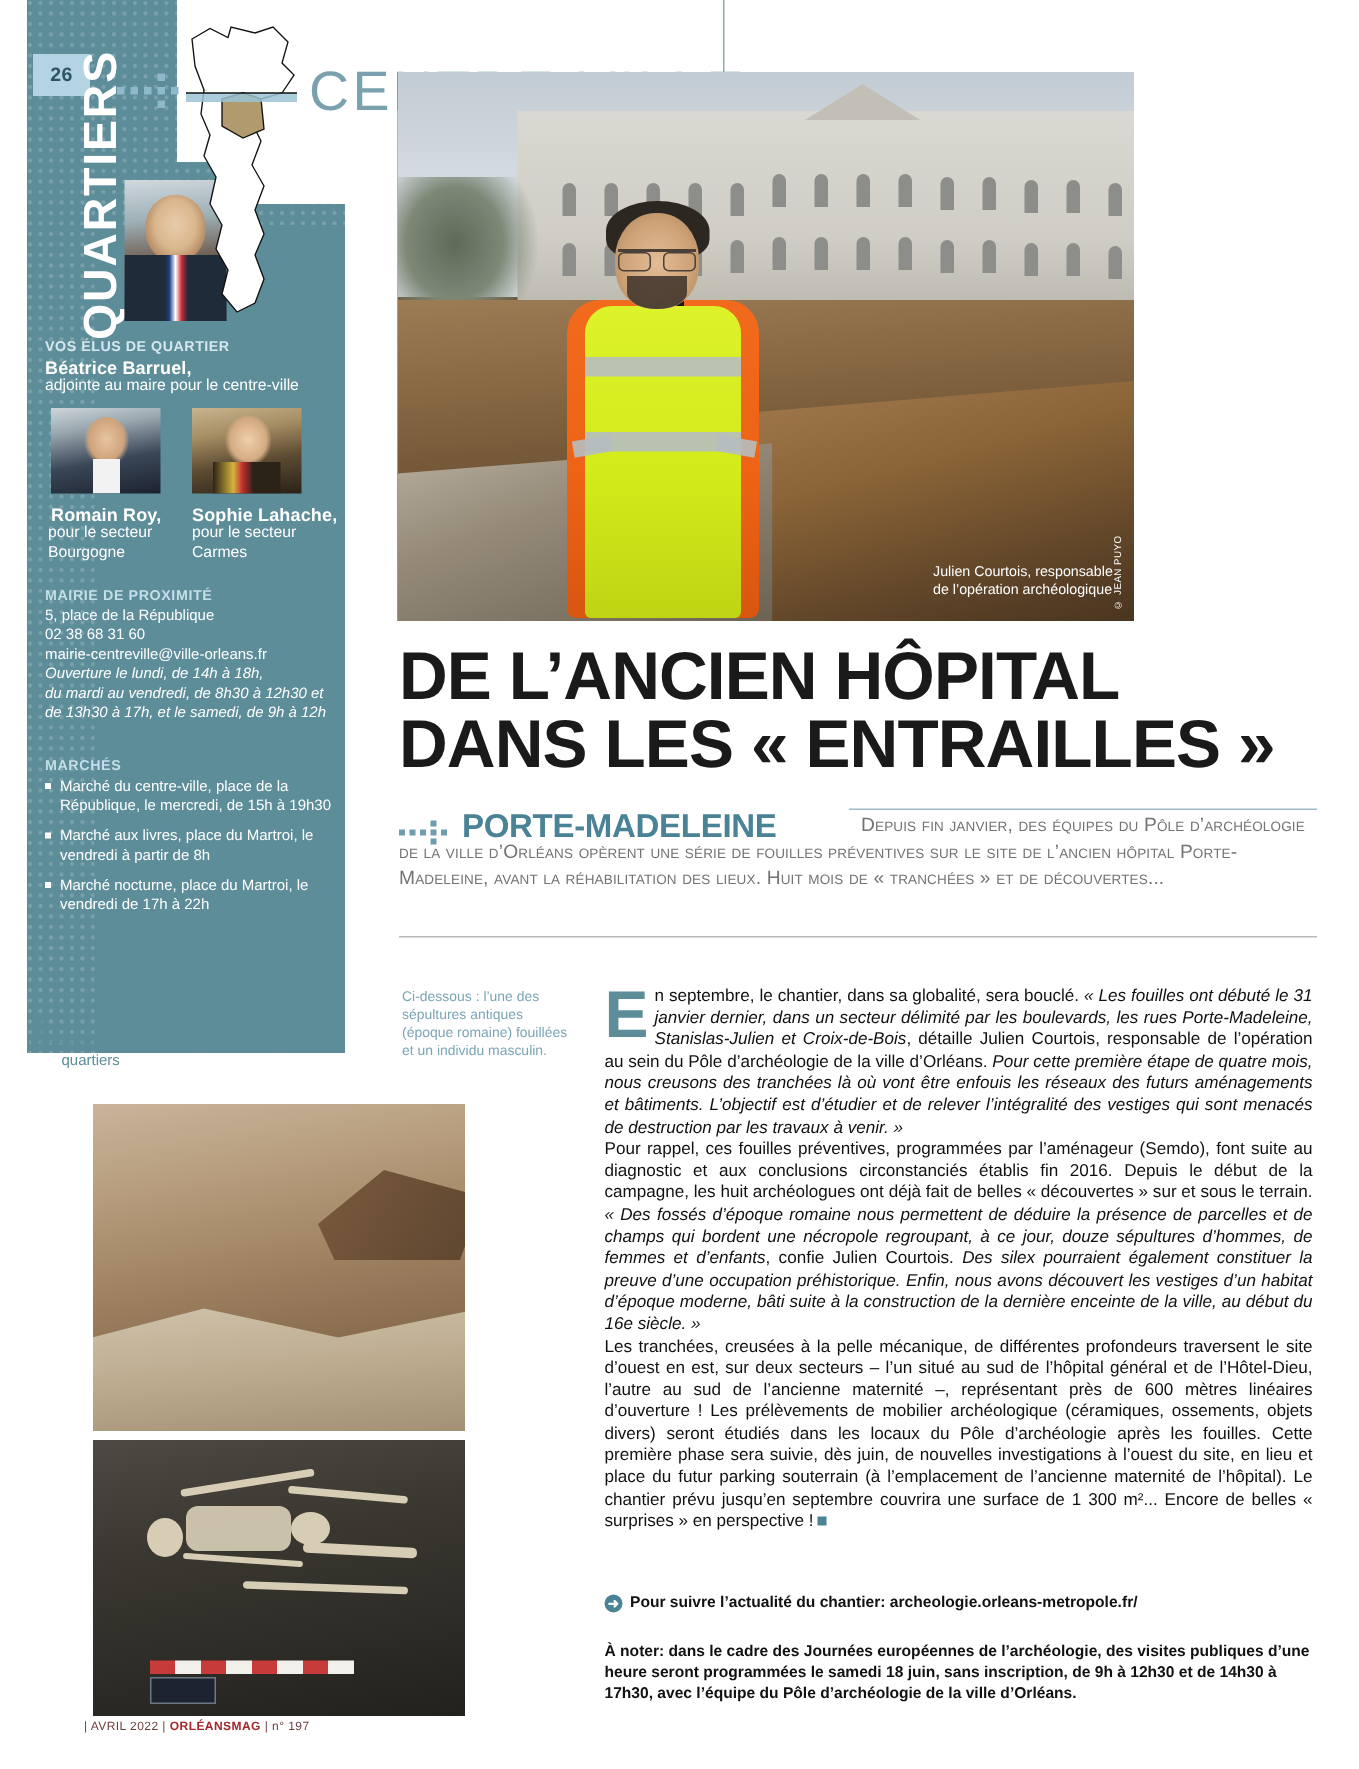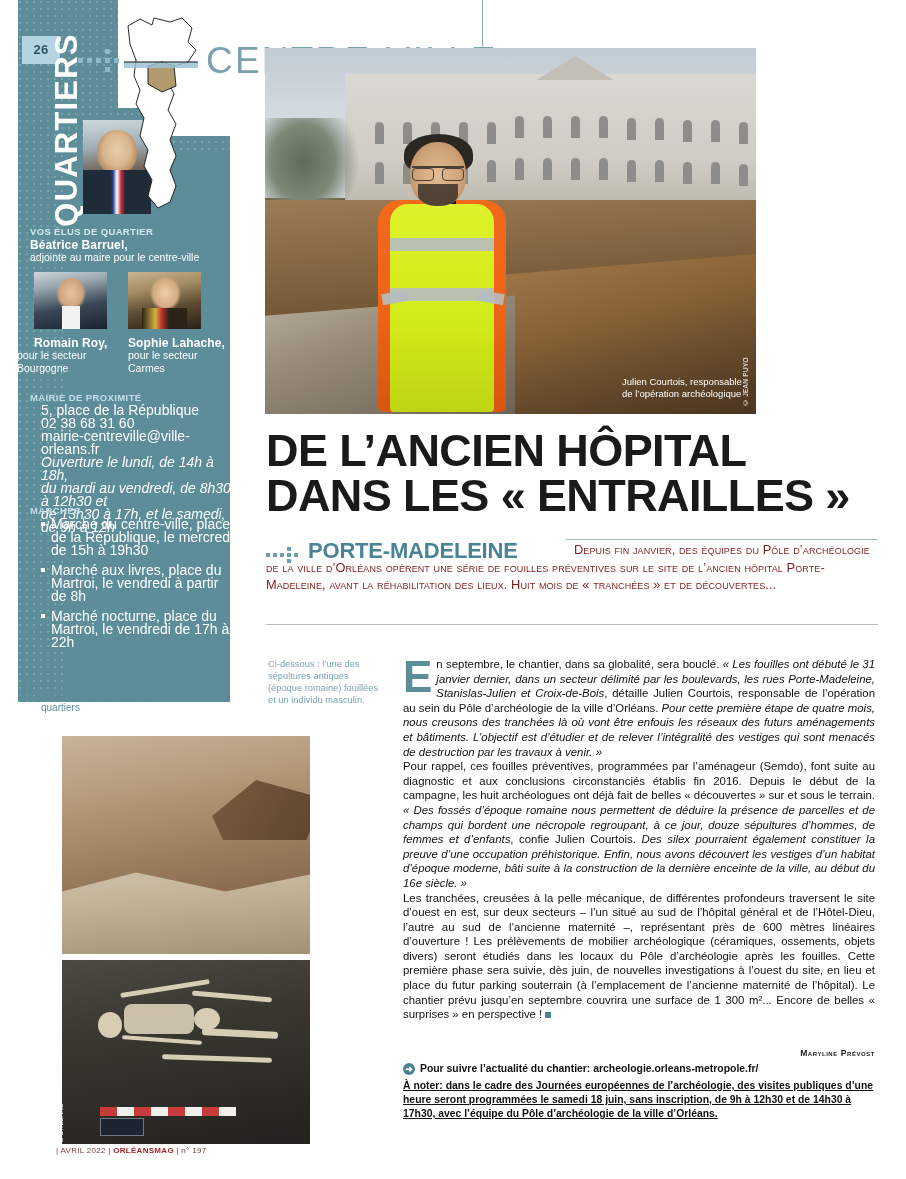--- a/index.html
+++ b/index.html
@@ -89,21 +89,21 @@
     content:""; position:absolute; left:22px; top:5px; width:31px; height:34px;
     background: radial-gradient(ellipse at 50% 48%, #efd0aa 0%, #d4ab82 55%, rgba(212,171,130,0) 72%);
     border-radius: 50%;
   }
   .elu-small.b::after {
     content:""; position:absolute; left:14px; top:36px; width:45px; height:21px;
     background: linear-gradient(90deg,#2b2318 0%,#d4b33d 30%,#c02d2d 44%,#2b2318 60%,#2b2318 100%);
   }
 
   .sb-body {
-    position: absolute; color: #ffffff; font-size: 14px; line-height: 13px; margin-left: 11px;
+    position: absolute; color: #ffffff; font-size: 10px; line-height: 13px;
   }
   .sb-body i { font-style: italic; }
   .bullet-row {
     position: relative; padding-left: 10px; margin-bottom: 7px;
   }
   .bullet-row::before {
     content:""; position: absolute; left: 0; top: 4px; width: 4px; height: 4px; background: #ffffff;
   }
   .sb-heading {
     color: #c5dfe8; font-size: 9.5px; font-weight: bold; letter-spacing: .4px; text-transform: uppercase;
@@ -238,21 +238,21 @@
     position: absolute; left: 266px; top: 538px; width: 612px;
   }
   .kicker-dots { position: absolute; left: 0px; top: 9px; width: 36px; height: 14px; }
   .kicker-dots i { position: absolute; width: 4px; height: 4px; background: #6f9dae; display:block; }
   .kicker-title {
     position: absolute; left: 42px; top: 0px;
     font-size: 22px; font-weight: bold; color: #4a8296; letter-spacing: -0.2px;
   }
   .kicker-lead {
     position: absolute; left: 0px; top: 3px; width: 612px;
-    font-size: 12.8px; line-height: 17.5px; color: #7f1d1d;
+    font-size: 12.8px; line-height: 17.5px; color: #737373;
     letter-spacing: .1px; font-variant: small-caps; text-indent: 308px;
   }
   .kicker-rule-top {
     position: absolute; left: 300px; top: 1px; width: 312px; height: 1px; background: #9dbcc8;
   }
   .kicker-rule-bottom {
     position: absolute; left: 0px; top: 86px; width: 612px; height: 1px; background: #b9b9b9;
   }
 
   
@@ -278,21 +278,21 @@
   }
   .notes {
     position: absolute; left: 403px; top: 1062px; width: 472px;
     font-size: 10.4px; line-height: 14px; color: #111; font-weight: bold;
   }
   .notes-link-row { position: relative; padding-left: 17px; }
   .arrow-icon {
     position:absolute; left:0; top:1px; width:12px; height:12px; border-radius:50%;
     background:#4a8296; color:#fff; font-size:9px; line-height:12px; text-align:center;
   }
-  .notes-extra { margin-top: 3px; text-decoration: underline; }
+  .notes-extra { margin-top: 19px; }
 
   
   .photo-dig {
     position: absolute; left: 62px; top: 736px; width: 248px; height: 218px;
     overflow:hidden;
     background: linear-gradient(170deg,#c7b49a 0%, #b69c7c 25%, #9c7f5f 52%, #876a4c 74%, #6d5540 100%);
   }
   .photo-dig::before {
     content:""; position:absolute; left:-10px; top:110px; width:280px; height:120px;
     background: linear-gradient(175deg,#d8cdb8 0%, #bfae92 50%, #9c8a6e 100%);
@@ -343,21 +343,21 @@
   <div class="elu-main-photo"></div>
 
   <div class="sb-label" style="left:30px; top:226px;">VOS ÉLUS DE QUARTIER</div>
   <div class="sb-name" style="left:30px; top:238px;">Béatrice Barruel,</div>
   <div class="sb-role" style="left:30px; top:251px; width:200px;">adjointe au maire pour le centre-ville</div>
 
   <div class="elu-small a"></div>
   <div class="elu-small b"></div>
 
   <div class="sb-name" style="left:34px; top:336px;">Romain Roy,</div>
-  <div class="sb-role" style="left:17px; top:349px; width:86px;">pour le secteur Bourgogne</div>
+  <div class="sb-role" style="left:32px; top:349px; width:86px;">pour le secteur Bourgogne</div>
 
   <div class="sb-name" style="left:128px; top:336px;">Sophie Lahache,</div>
   <div class="sb-role" style="left:128px; top:349px; width:86px;">pour le secteur Carmes</div>
 
   <div class="sb-heading" style="position:absolute; left:30px; top:392px;">MAIRIE DE PROXIMITÉ</div>
   <div class="sb-body" style="left:30px; top:404px; width:198px;">
     <div>5, place de la République</div>
     <div>02 38 68 31 60</div>
     <div>mairie-centreville@ville-orleans.fr</div>
     <div><i>Ouverture le lundi, de 14h à 18h,</i></div>
@@ -486,21 +486,20 @@
   </div>
 
   <div class="caption-col">Ci-dessous : l’une des sépultures antiques (époque romaine) fouillées et un individu masculin.</div>
 
   <div class="body-col">
     <p><span class="dropcap">E</span><span>n septembre, le chantier, dans sa globalité, sera bouclé. </span><i>« Les fouilles ont débuté le 31 janvier dernier, dans un secteur délimité par les boulevards, les rues Porte-Madeleine, Stanislas-Julien et Croix-de-Bois</i><span>, détaille Julien Courtois, responsable de l’opération au sein du Pôle d’archéologie de la ville d’Orléans. </span><i>Pour cette première étape de quatre mois, nous creusons des tranchées là où vont être enfouis les réseaux des futurs aménagements et bâtiments. L’objectif est d’étudier et de relever l’intégralité des vestiges qui sont menacés de destruction par les travaux à venir. »</i></p>
     <p><span>Pour rappel, ces fouilles préventives, programmées par l’aménageur (Semdo), font suite au diagnostic et aux conclusions circonstanciés établis fin 2016. Depuis le début de la campagne, les huit archéologues ont déjà fait de belles « découvertes » sur et sous le terrain. </span><i>« Des fossés d’époque romaine nous permettent de déduire la présence de parcelles et de champs qui bordent une nécropole regroupant, à ce jour, douze sépultures d’hommes, de femmes et d’enfants</i><span>, confie Julien Courtois. </span><i>Des silex pourraient également constituer la preuve d’une occupation préhistorique. Enfin, nous avons découvert les vestiges d’un habitat d’époque moderne, bâti suite à la construction de la dernière enceinte de la ville, au début du 16e siècle. »</i></p>
     <p><span>Les tranchées, creusées à la pelle mécanique, de différentes profondeurs traversent le site d’ouest en est, sur deux secteurs – l’un situé au sud de l’hôpital général et de l’Hôtel-Dieu, l’autre au sud de l’ancienne maternité –, représentant près de 600 mètres linéaires d’ouverture ! Les prélèvements de mobilier archéologique (céramiques, ossements, objets divers) seront étudiés dans les locaux du Pôle d’archéologie après les fouilles. Cette première phase sera suivie, dès juin, de nouvelles investigations à l’ouest du site, en lieu et place du futur parking souterrain (à l’emplacement de l’ancienne maternité de l’hôpital). Le chantier prévu jusqu’en septembre couvrira une surface de 1 300 m²... Encore de belles « surprises » en perspective !</span><span class="end-square"></span></p>
   </div>
 
-  <div class="byline">Maryline Prévost</div>
 
   <div class="notes">
     <div class="notes-link-row">
       <span class="arrow-icon">➜</span>
       <span>Pour suivre l’actualité du chantier: archeologie.orleans-metropole.fr/</span>
     </div>
     <div class="notes-extra">À noter: dans le cadre des Journées européennes de l’archéologie, des visites publiques d’une heure seront programmées le samedi 18 juin, sans inscription, de 9h à 12h30 et de 14h30 à 17h30, avec l’équipe du Pôle d’archéologie de la ville d’Orléans.</div>
   </div>
 
   <div class="photo-dig"></div>

